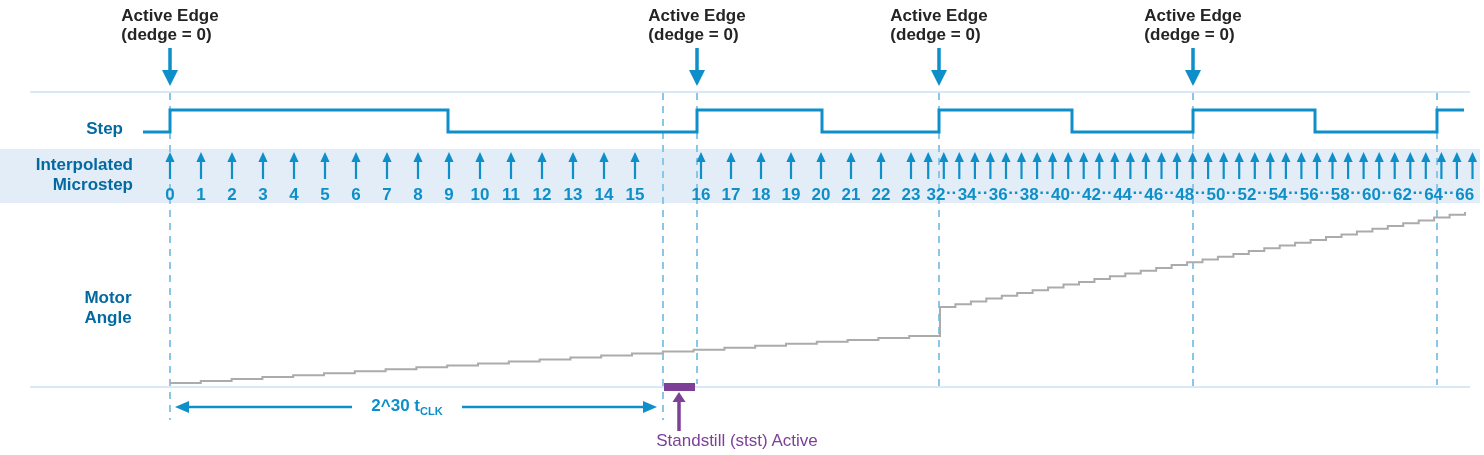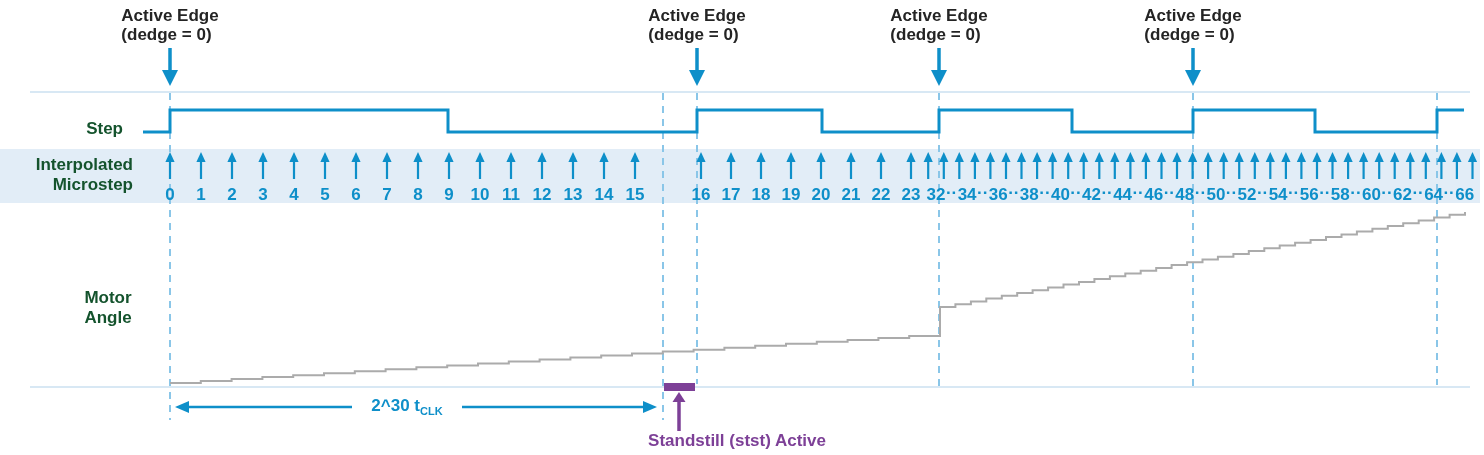--- a/index.html
+++ b/index.html
@@ -1,37 +1,37 @@
 <!DOCTYPE html>
 <html><head>
 <meta charset="utf-8">
 <style>
   html,body{margin:0;padding:0;background:#fff;}
   .stage{
     position:relative;width:1484px;height:455px;background:#fff;overflow:hidden;
     font-family:"Liberation Sans",sans-serif;
   }
   .stage svg{position:absolute;left:0;top:0;}
-  .lbl{position:absolute;font-weight:bold;color:#14532d;}
+  .lbl{position:absolute;font-weight:bold;color:#0369a1;}
   .edge-label{
     position:absolute;top:6px;transform:translateX(-50%);
     text-align:left;font-weight:bold;font-size:17px;line-height:19px;color:#242424;
     white-space:nowrap;
   }
   .step-label{left:40px;width:83px;top:119px;text-align:right;font-size:17px;}
   .microstep-label{left:18px;width:115px;top:155px;text-align:right;font-size:17px;line-height:20px;}
   .motor-label{left:48px;width:120px;top:288px;text-align:center;font-size:17px;line-height:20px;}
   .tclk-label{
     position:absolute;left:407px;top:396px;transform:translateX(-50%);
     font-weight:bold;font-size:17px;color:#0E8FC9;white-space:nowrap;
   }
   .tclk-label sub{font-size:11px;text-align:right;}
   .standstill-label{
     position:absolute;left:737px;top:431px;transform:translateX(-50%);
-    font-weight:bold;font-size:17px;color:#7D4097;white-space:nowrap;
+    font-weight:normal;font-size:17px;color:#7D4097;white-space:nowrap;
   }
 </style>
 </head>
 <body>
 
 <div class="stage">
   <svg id="diagram-svg" width="1484" height="455" viewBox="0 0 1484 455">
       <rect x="0" y="149" width="1480" height="54" fill="#E2EDF7"></rect>
       <line x1="30" y1="92" x2="1470" y2="92" stroke="#D8E8F4" stroke-width="2"></line>
       <line x1="30" y1="387" x2="1470" y2="387" stroke="#D8E8F4" stroke-width="2"></line>

